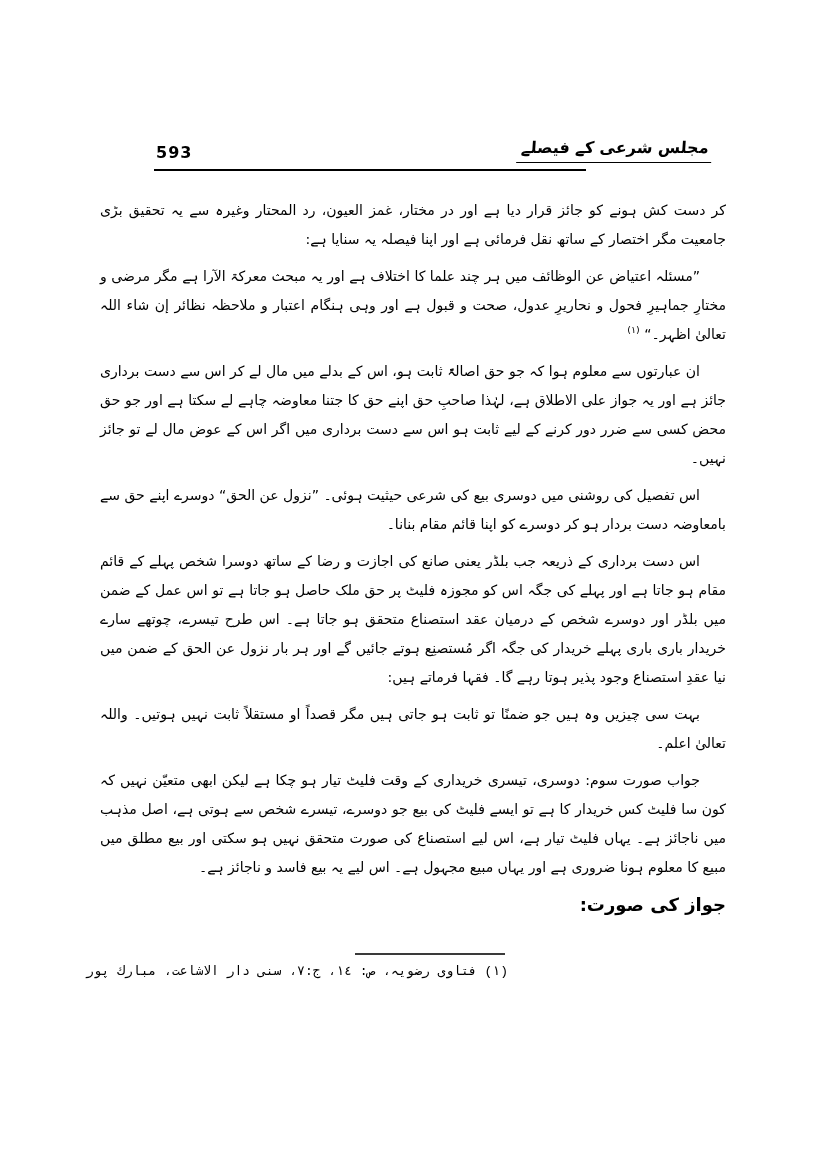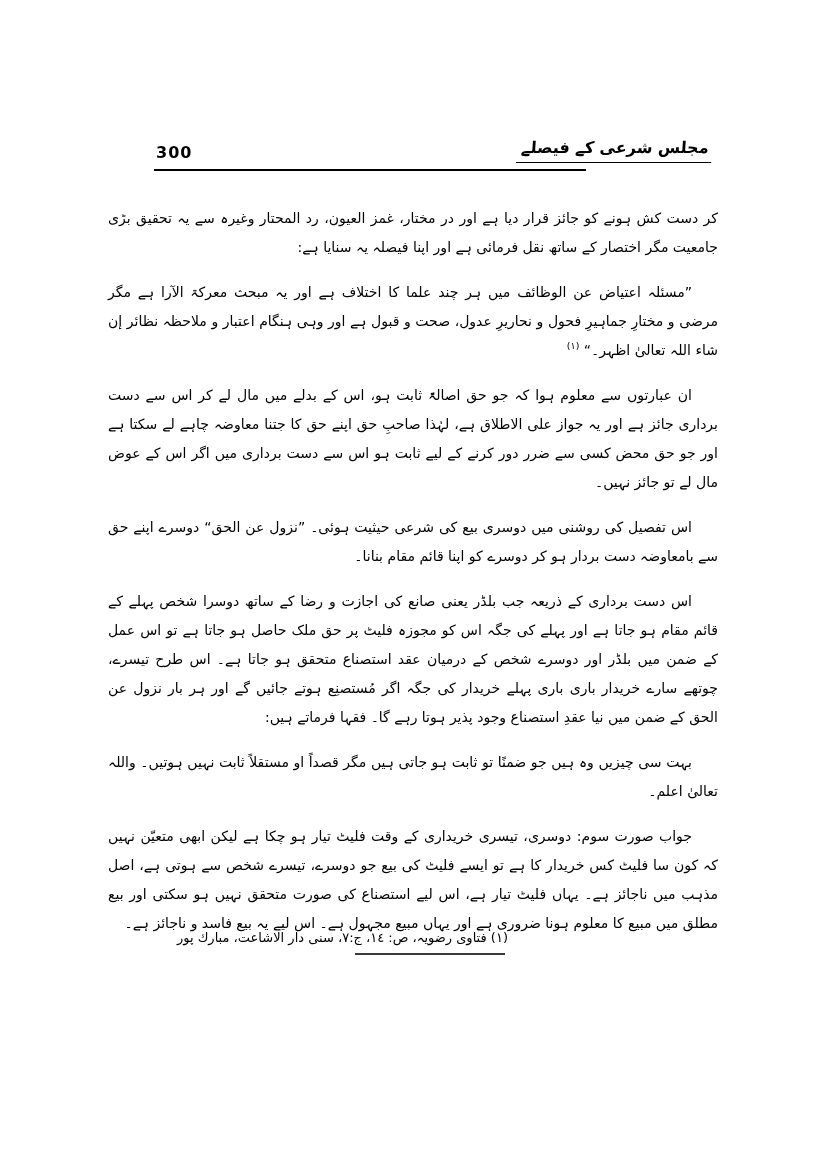--- a/index.html
+++ b/index.html
@@ -55,21 +55,21 @@
     top: 188px;
     left: 92px;
     width: 642px;
     height: 758px;
     overflow: hidden;
     font-size: 14px;
     line-height: 29px;
     text-align: justify;
     direction: rtl;
   }
-  .body-text p { margin: 16px; text-indent: 26px; }
+  .body-text p { margin: 8px; text-indent: 26px; }
   .body-text p.flush { text-indent: 0; }
   .lead-bold { font-weight: normal; }
   .fn-marker {
     font-size: 9.5px;
     vertical-align: super;
     line-height: 0;
   }
   .arabic-line { text-indent: 20px; }
   .section-heading {
     font-weight: bold;
@@ -81,36 +81,37 @@
     position: absolute;
     left: 355px;
     top: 953px;
     width: 150px;
     height: 2px;
     background: #3a3a3a;
   }
   .footnote {
     position: absolute;
     right: 318px;
-    top: 928px;
+    top: 962px;
     font-size: 13px;
     line-height: 20px;
     white-space: nowrap;
     direction: rtl;
+    font-family: Liberation Mono, monospace;
   }
 </style>
 </head>
 <body>
 
 <div class="page">
 
   <div class="hdr">
     <span class="hdr-title">مجلس شرعی کے فیصلے</span>
     <span class="hdr-rule"></span>
-    <span class="hdr-page-num">300</span>
+    <span class="hdr-page-num">593</span>
   </div>
 
   <div class="body-text">
 
     <p class="flush">کر دست کش ہونے کو جائز قرار دیا ہے اور در مختار، غمز العیون، رد المحتار وغیرہ سے یہ تحقیق بڑی جامعیت مگر اختصار کے ساتھ نقل فرمائی ہے اور اپنا فیصلہ یہ سنایا ہے:</p>
 
     <p><span>”مسئلہ اعتیاض عن الوظائف میں ہر چند علما کا اختلاف ہے اور یہ مبحث معرکۃ الآرا ہے مگر مرضی و مختارِ جماہیرِ فحول و نحاریرِ عدول، صحت و قبول ہے اور وہی ہنگام اعتبار و ملاحظہ نظائر إن شاء اللہ تعالیٰ اظہر۔“</span> <span class="fn-marker">(۱)</span></p>
 
     <p>ان عبارتوں سے معلوم ہوا کہ جو حق اصالۃً ثابت ہو، اس کے بدلے میں مال لے کر اس سے دست برداری جائز ہے اور یہ جواز علی الاطلاق ہے، لہٰذا صاحبِ حق اپنے حق کا جتنا معاوضہ چاہے لے سکتا ہے اور جو حق محض کسی سے ضرر دور کرنے کے لیے ثابت ہو اس سے دست برداری میں اگر اس کے عوض مال لے تو جائز نہیں۔</p>
 

